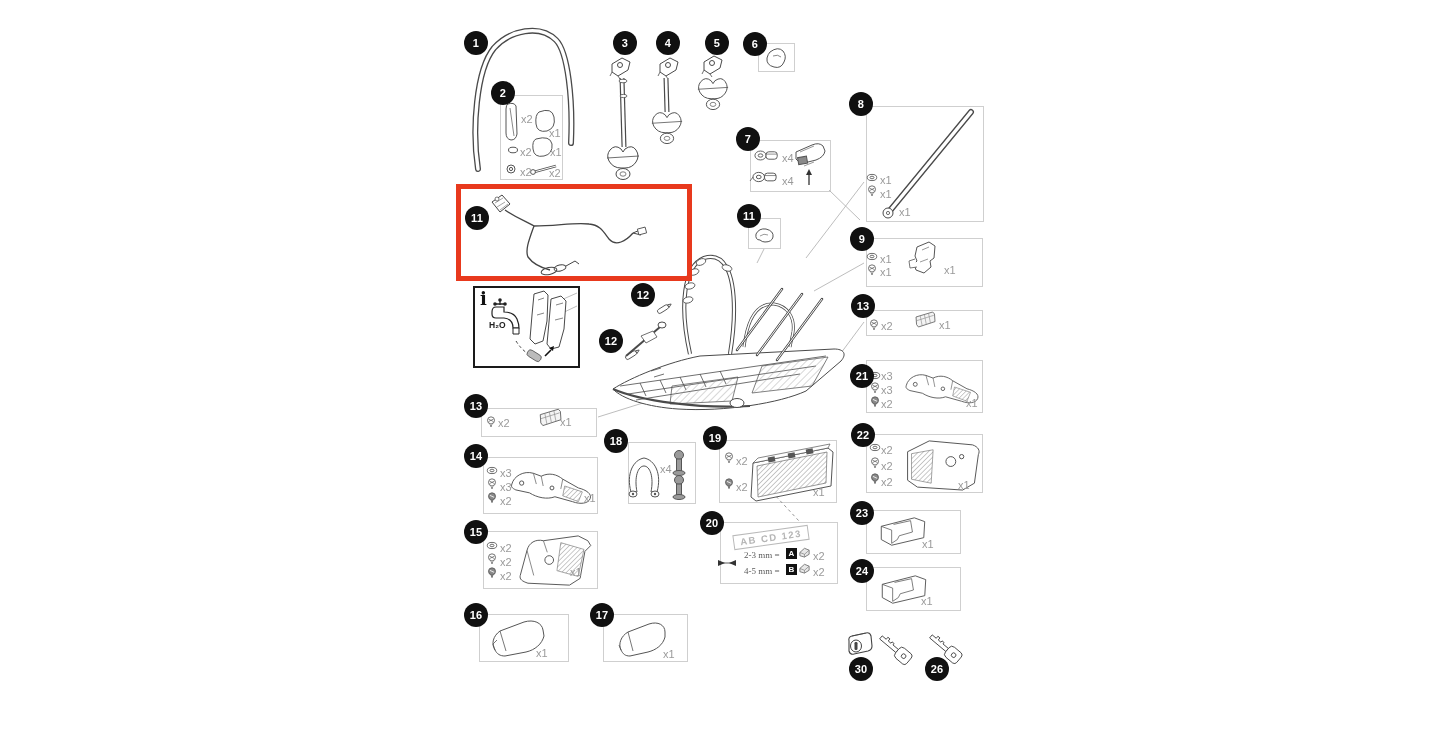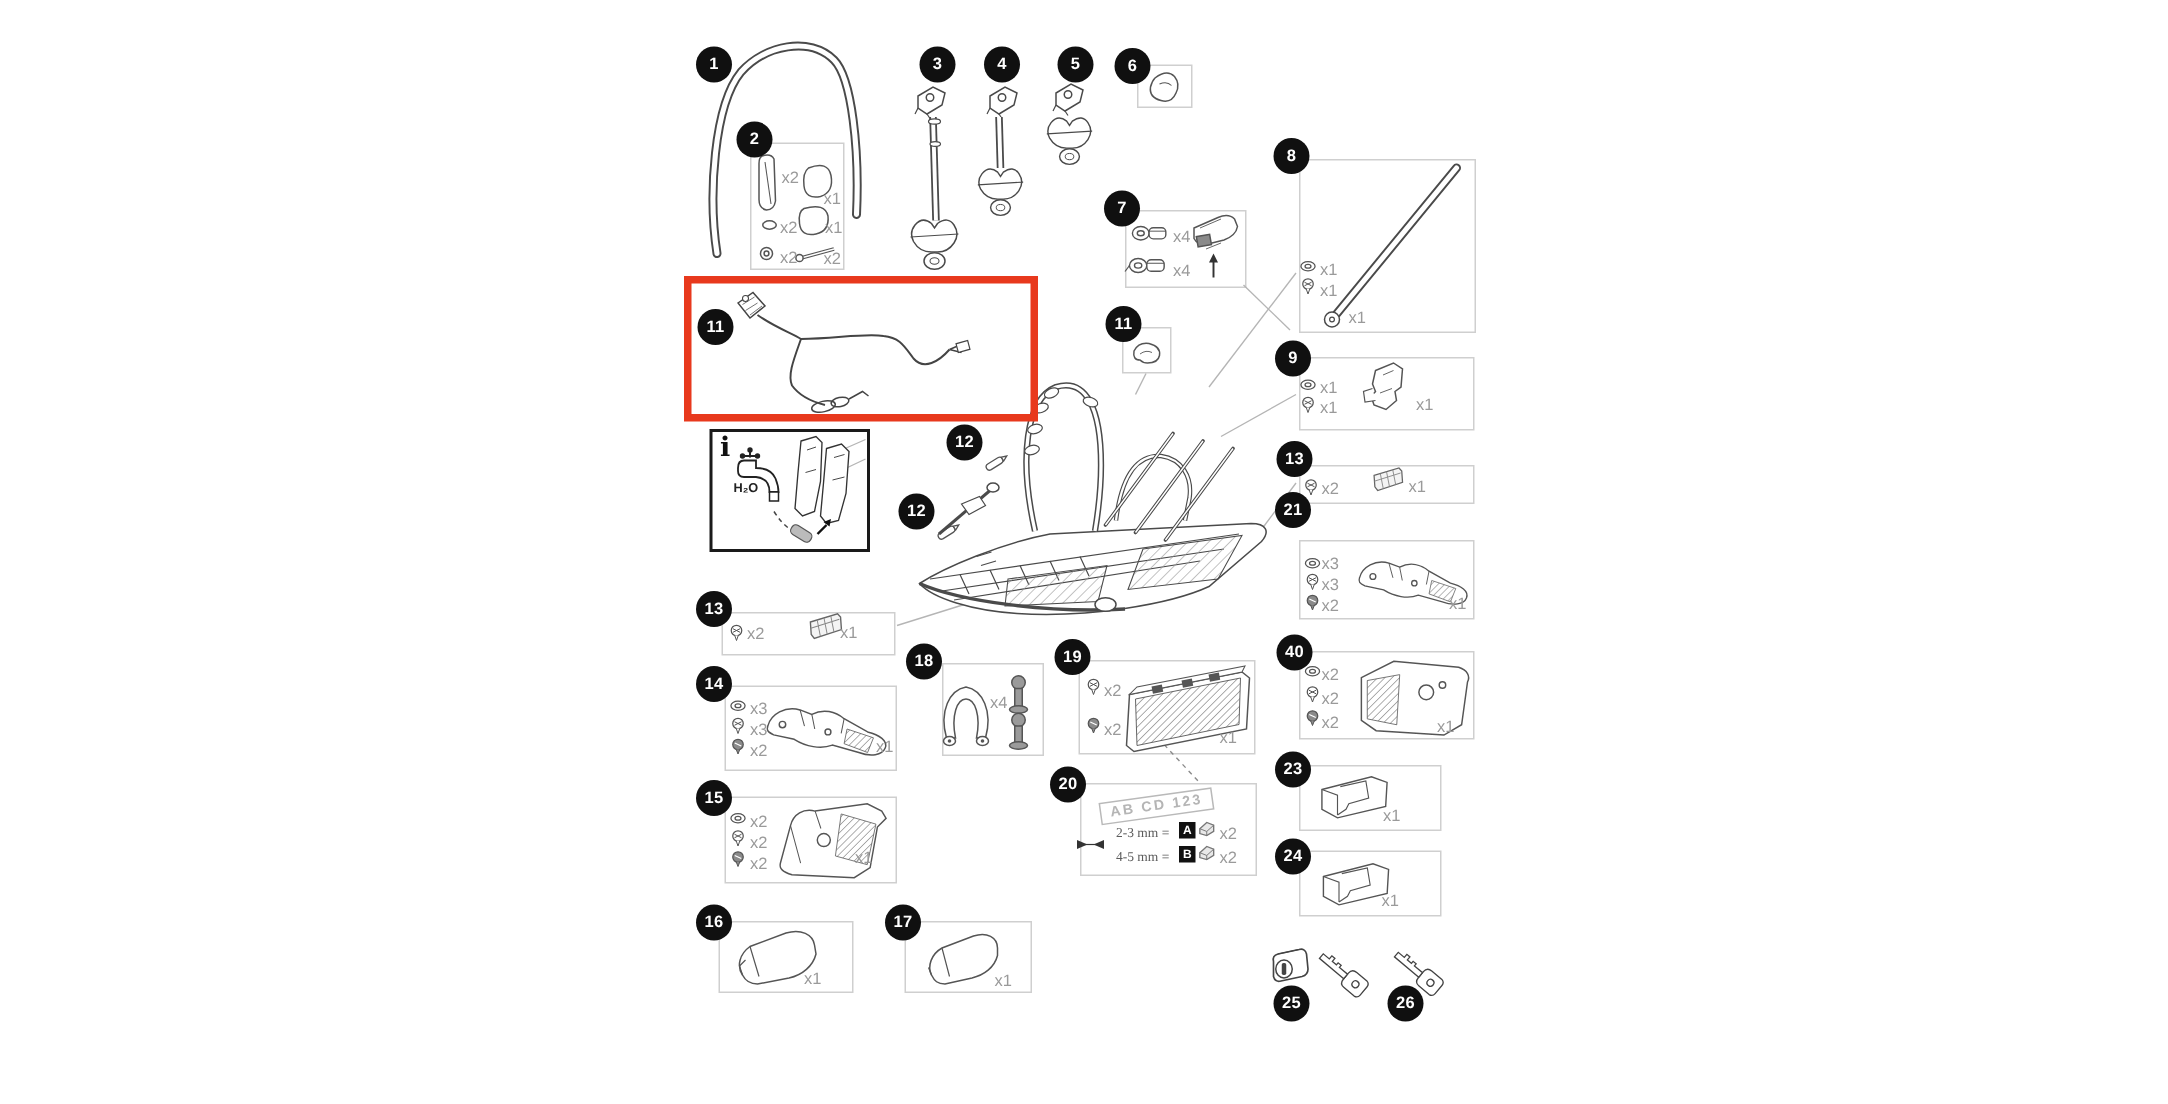--- a/index.html
+++ b/index.html
@@ -399,25 +399,25 @@
   <div class="badge" style="left:599px;top:329px">12</div>
   <div class="badge" style="left:464px;top:394px">13</div>
   <div class="badge" style="left:851px;top:294px">13</div>
   <div class="badge" style="left:464px;top:444px">14</div>
   <div class="badge" style="left:464px;top:520px">15</div>
   <div class="badge" style="left:464px;top:603px">16</div>
   <div class="badge" style="left:590px;top:603px">17</div>
   <div class="badge" style="left:604px;top:429px">18</div>
   <div class="badge" style="left:703px;top:426px">19</div>
   <div class="badge" style="left:700px;top:511px">20</div>
-  <div class="badge" style="left:850px;top:328px">21</div>
-  <div class="badge" style="left:851px;top:423px">40</div>
+  <div class="badge" style="left:850px;top:364px">21</div>
+  <div class="badge" style="left:851px;top:423px">22</div>
   <div class="badge" style="left:850px;top:501px">23</div>
   <div class="badge" style="left:850px;top:559px">24</div>
-  <div class="badge" style="left:849px;top:657px">25</div>
+  <div class="badge" style="left:849px;top:657px">30</div>
   <div class="badge" style="left:925px;top:657px">26</div>
 
   <span class="qty" style="left:521px;top:113px">x2</span>
   <span class="qty" style="left:549px;top:127px">x1</span>
   <span class="qty" style="left:520px;top:146px">x2</span>
   <span class="qty" style="left:550px;top:146px">x1</span>
   <span class="qty" style="left:520px;top:166px">x2</span>
   <span class="qty" style="left:549px;top:167px">x2</span>
   <span class="qty" style="left:782px;top:152px">x4</span>
   <span class="qty" style="left:782px;top:175px">x4</span>

